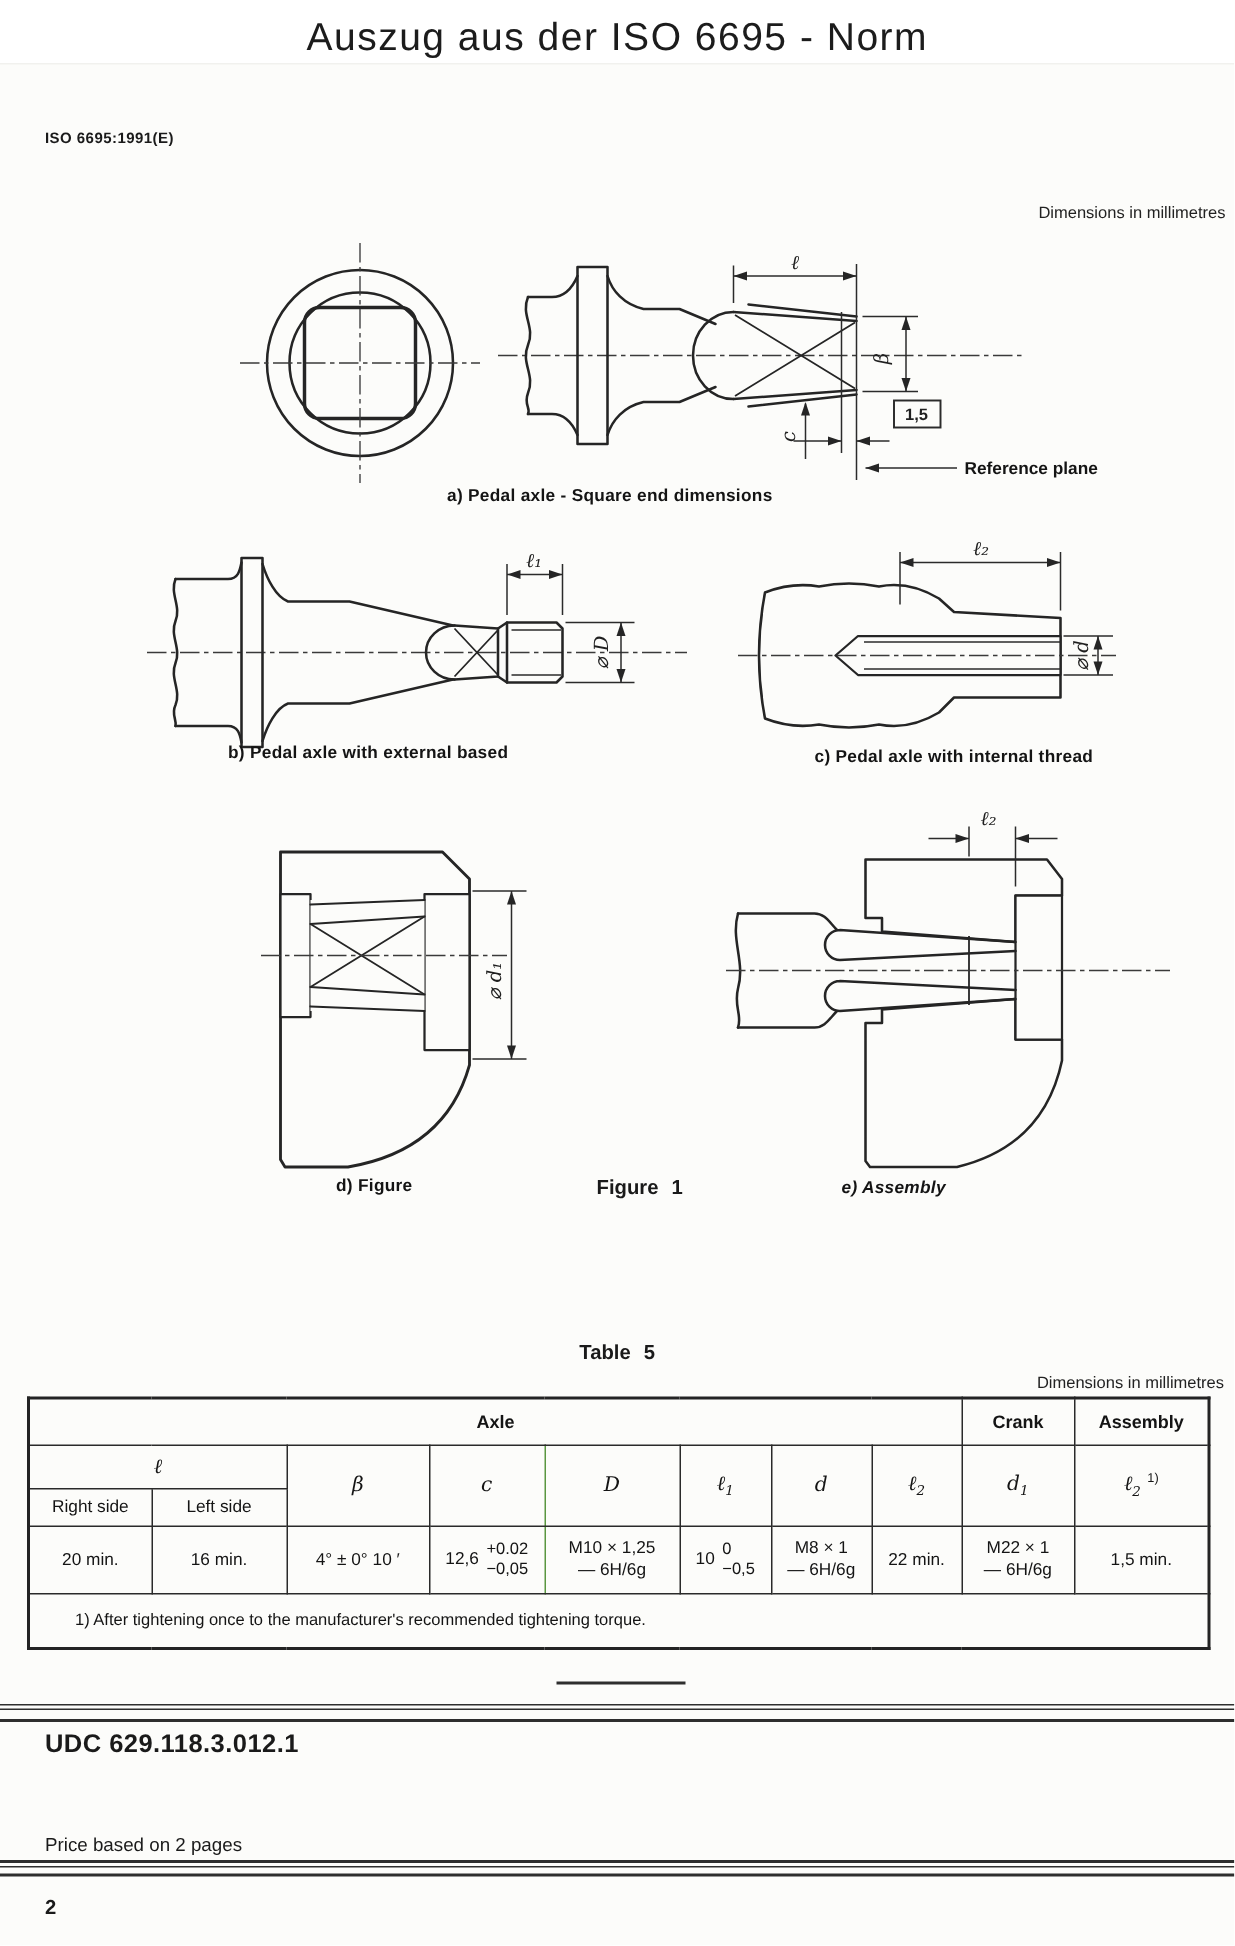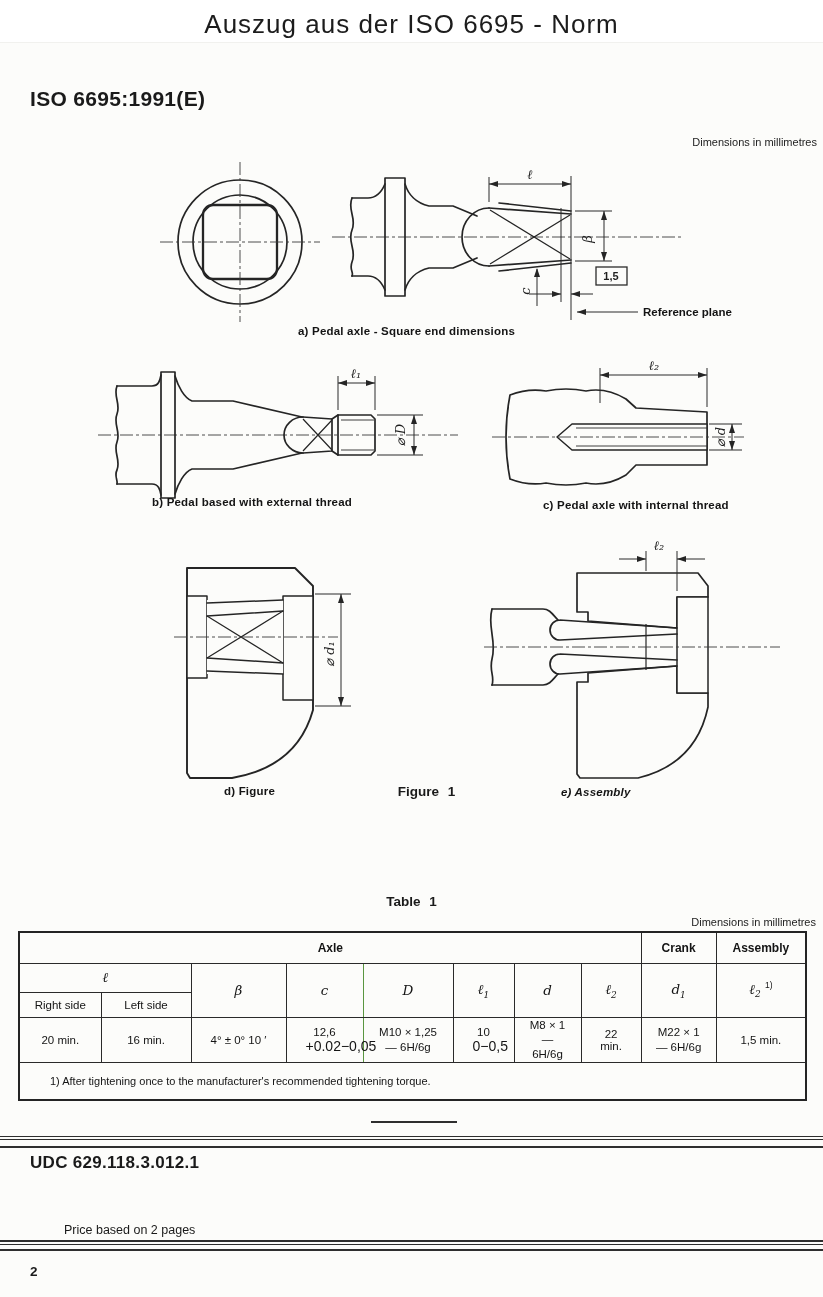--- a/index.html
+++ b/index.html
@@ -1,52 +1,52 @@
 <!DOCTYPE html>
 <html><head>
 <meta charset="utf-8">
 <style>
   html,body{margin:0;padding:0;background:#fff;}
   #page{position:relative;width:823px;height:1297px;background:#fff;overflow:hidden;
         font-family:"Liberation Sans",sans-serif;color:#1a1a1a;}
   #scan{position:absolute;left:0;top:42px;right:0;bottom:0;background:#fcfcfa;border-top:1px solid #f1f1ee;}
   #main-title{position:absolute;left:0;top:9px;width:100%;text-align:center;
       font-size:26px;font-weight:400;letter-spacing:1px;color:#1c1c1c;}
-  #std-ref{position:absolute;left:30px;top:87px;font-size:21px;font-weight:bold;letter-spacing:.3px;}
+  #std-ref{position:absolute;left:30px;top:87px;font-size:10px;font-weight:bold;letter-spacing:.3px;}
   .dimnote{position:absolute;font-size:11px;color:#222;}
   .cap{position:absolute;font-weight:bold;font-size:11.5px;letter-spacing:.2px;color:#141414;}
   .center-cap{position:absolute;left:0;width:100%;text-align:center;font-weight:bold;font-size:13.5px;word-spacing:5px;}
   svg{position:absolute;overflow:visible;}
   .ol{stroke:#252525;stroke-width:1.7;fill:none;stroke-linejoin:round;stroke-linecap:round;}
   .xl{stroke:#252525;stroke-width:1.2;fill:none;}
   .thin{stroke:#2b2b2b;stroke-width:1;fill:none;}
   .cl{stroke:#3a3a3a;stroke-width:.9;fill:none;stroke-dasharray:13 3 3 3;}
   .ah{fill:#252525;stroke:none;}
   .wfill{fill:#fcfcfa;}
   text.dim{font:italic 13px "DejaVu Serif",serif;fill:#1f1f1f;stroke:none;}
   text.boxnum{font:bold 11px "Liberation Sans",sans-serif;fill:#1f1f1f;stroke:none;}
   text.svgcap{font:bold 11.5px "Liberation Sans",sans-serif;fill:#141414;stroke:none;}
   
   #tbl{position:absolute;left:18px;top:931px;width:787px;border-collapse:collapse;table-layout:fixed;
        font-size:11.5px;color:#141414;text-align:center;border:2px solid #242424;}
-  #tbl td{border:1.4px solid #2a2a2a;padding:0 14px;vertical-align:middle;}
+  #tbl td{border:1.4px solid #2a2a2a;padding:0 2px;vertical-align:middle;}
   #tbl td.gcol{border-left:1.6px solid #5a9640;border-right:1.6px solid #5a9640;}
   #tbl .grp{font-weight:bold;font-size:12px;}
   #tbl .sym{font:italic 13.5px "DejaVu Serif",serif;}
   #tbl .sym sub{font-size:9px;}
   #tbl .sym sup{font-size:8.5px;font-family:"Liberation Sans",sans-serif;font-style:normal;}
   #tbl .foot{text-align:left;padding-left:30px;font-size:11px;border-top:1.4px solid #2a2a2a;}
-  .tol{display:inline-flex;flex-direction:row;font-size:14px;line-height:1.15;
+  .tol{display:inline-flex;flex-direction:column;font-size:11px;line-height:1.15;
        vertical-align:middle;margin-left:5px;text-align:left;}
   .twol span{display:block;line-height:1.3;}
   .rule{position:absolute;left:0;width:823px;background:#2e2e2e;}
   #udc{position:absolute;left:30px;top:1153px;font-size:17px;font-weight:bold;letter-spacing:.3px;}
   #descr{position:absolute;left:30px;top:1192px;font-size:12px;word-spacing:3px;}
   #descr b{word-spacing:0;}
-  #price{position:absolute;left:30px;top:1223px;font-size:12.5px;margin-left:34px;}
+  #price{position:absolute;left:30px;top:1223px;font-size:12.5px;}
   #pagenum{position:absolute;left:30px;top:1264px;font-size:13.5px;font-weight:bold;}
 </style>
 </head>
 <body>
 
 <div id="page">
   <div id="scan"></div>
 
   <div id="main-title">Auszug aus der ISO 6695 - Norm</div>
   <div id="std-ref">ISO 6695:1991(E)</div>
@@ -120,21 +120,21 @@
     <path class="thin" d="M278,50 V16 M315,50 V16 M278,23 H315"></path>
     <path class="ah" d="M278,23 l9,-3 v6 z"></path>
       <path class="ah" d="M315,23 l-9,-3 v6 z"></path>
     <text class="dim" x="296" y="18" text-anchor="middle">ℓ₁</text>
 
     <path class="thin" d="M317,55 H363 M317,95 H363 M354,55 V95"></path>
     <path class="ah" d="M354,55 l-3,9 h6 z"></path>
       <path class="ah" d="M354,95 l-3,-9 h6 z"></path>
     <text class="dim" x="341" y="79" text-anchor="middle" transform="rotate(-90 341 75)">⌀ D</text>
   </svg>
-  <div class="cap" style="left:152px;top:496px;">b) Pedal based with external thread</div>
+  <div class="cap" style="left:152px;top:496px;">b) Pedal axle with external based</div>
 
   <svg style="left:480px;top:355px;" width="340" height="165" viewBox="0 0 340 165">
     <defs>
       <pattern id="hatchC" width="8" height="8" patternUnits="userSpaceOnUse">
         <path d="M0,8 L8,0" stroke="#3c3c3c" stroke-width="1.1"></path>
       </pattern>
     </defs>
     <path d="M30,40 Q22,82 30,124 Q48,131 66,128 Q86,132 106,128 Q126,132 146,120 L156,110 L227,110 L227,57 L156,53 L146,44 Q126,32 106,36 Q86,32 66,36 Q48,33 30,40 Z" fill="url(#hatchC)" class="ol"></path>
     <path class="wfill ol" d="M92,69 L227,69 L227,95 L92,95 L77,82 Z" style="stroke-width:1.5"></path>
     <path class="thin" d="M96,73 H227 M96,91 H227" style="stroke-width:.9"></path>
@@ -193,21 +193,21 @@
     <path class="cl" d="M4,112 H300"></path>
 
     <path class="thin" d="M166,36 V16 M197,56 V16 M139,24 H166 M225,24 H197"></path>
     <path class="ah" d="M166,24 l-9,-3 v6 z"></path>
       <path class="ah" d="M197,24 l9,-3 v6 z"></path>
     <text class="dim" x="179" y="15" text-anchor="middle">ℓ₂</text>
   </svg>
   <div class="cap" style="left:561px;top:786px;font-style:italic;">e) Assembly</div>
 
   <div class="center-cap" style="top:784px;margin-left:15px;">Figure 1</div>
-  <div class="center-cap" style="top:894px;">Table 1</div>
+  <div class="center-cap" style="top:894px;">Table 5</div>
   <div class="dimnote" style="right:7px;top:916px;">Dimensions in millimetres</div>
 
   <table id="tbl">
     <colgroup>
       <col style="width:82px">
         <col style="width:90px">
         <col style="width:95px">
         <col style="width:77px">
       <col style="width:90px">
         <col style="width:61px">

